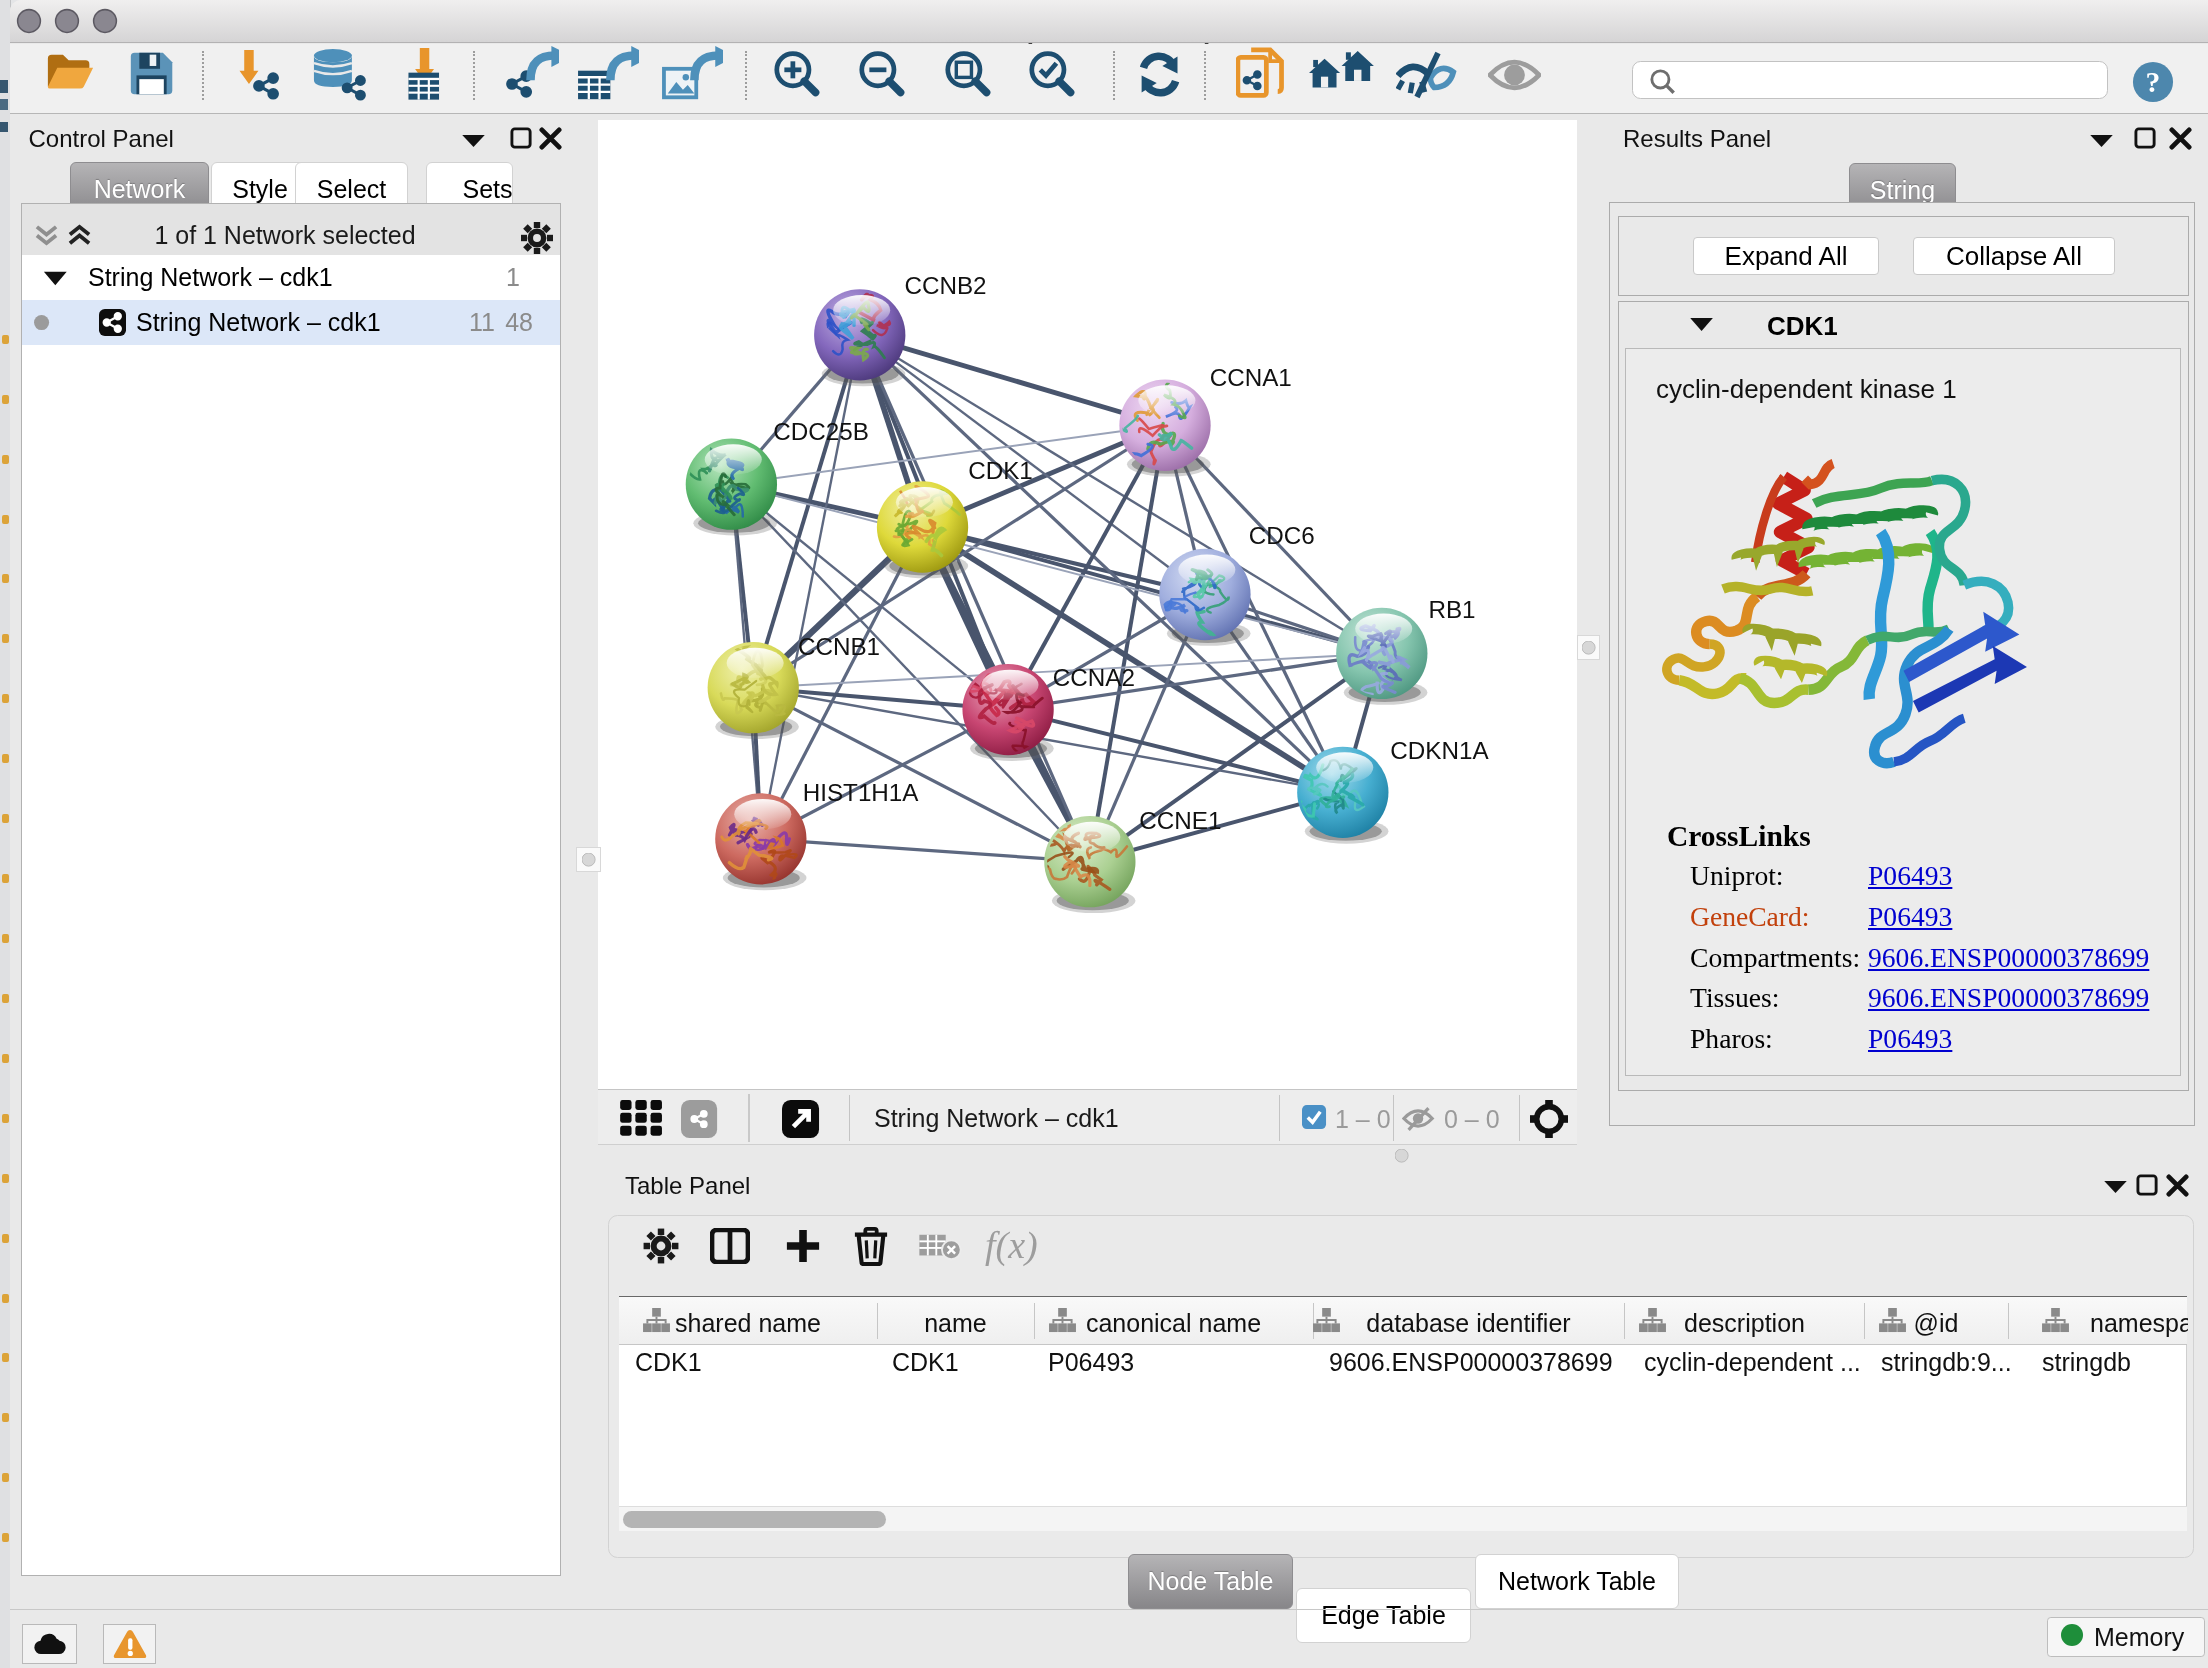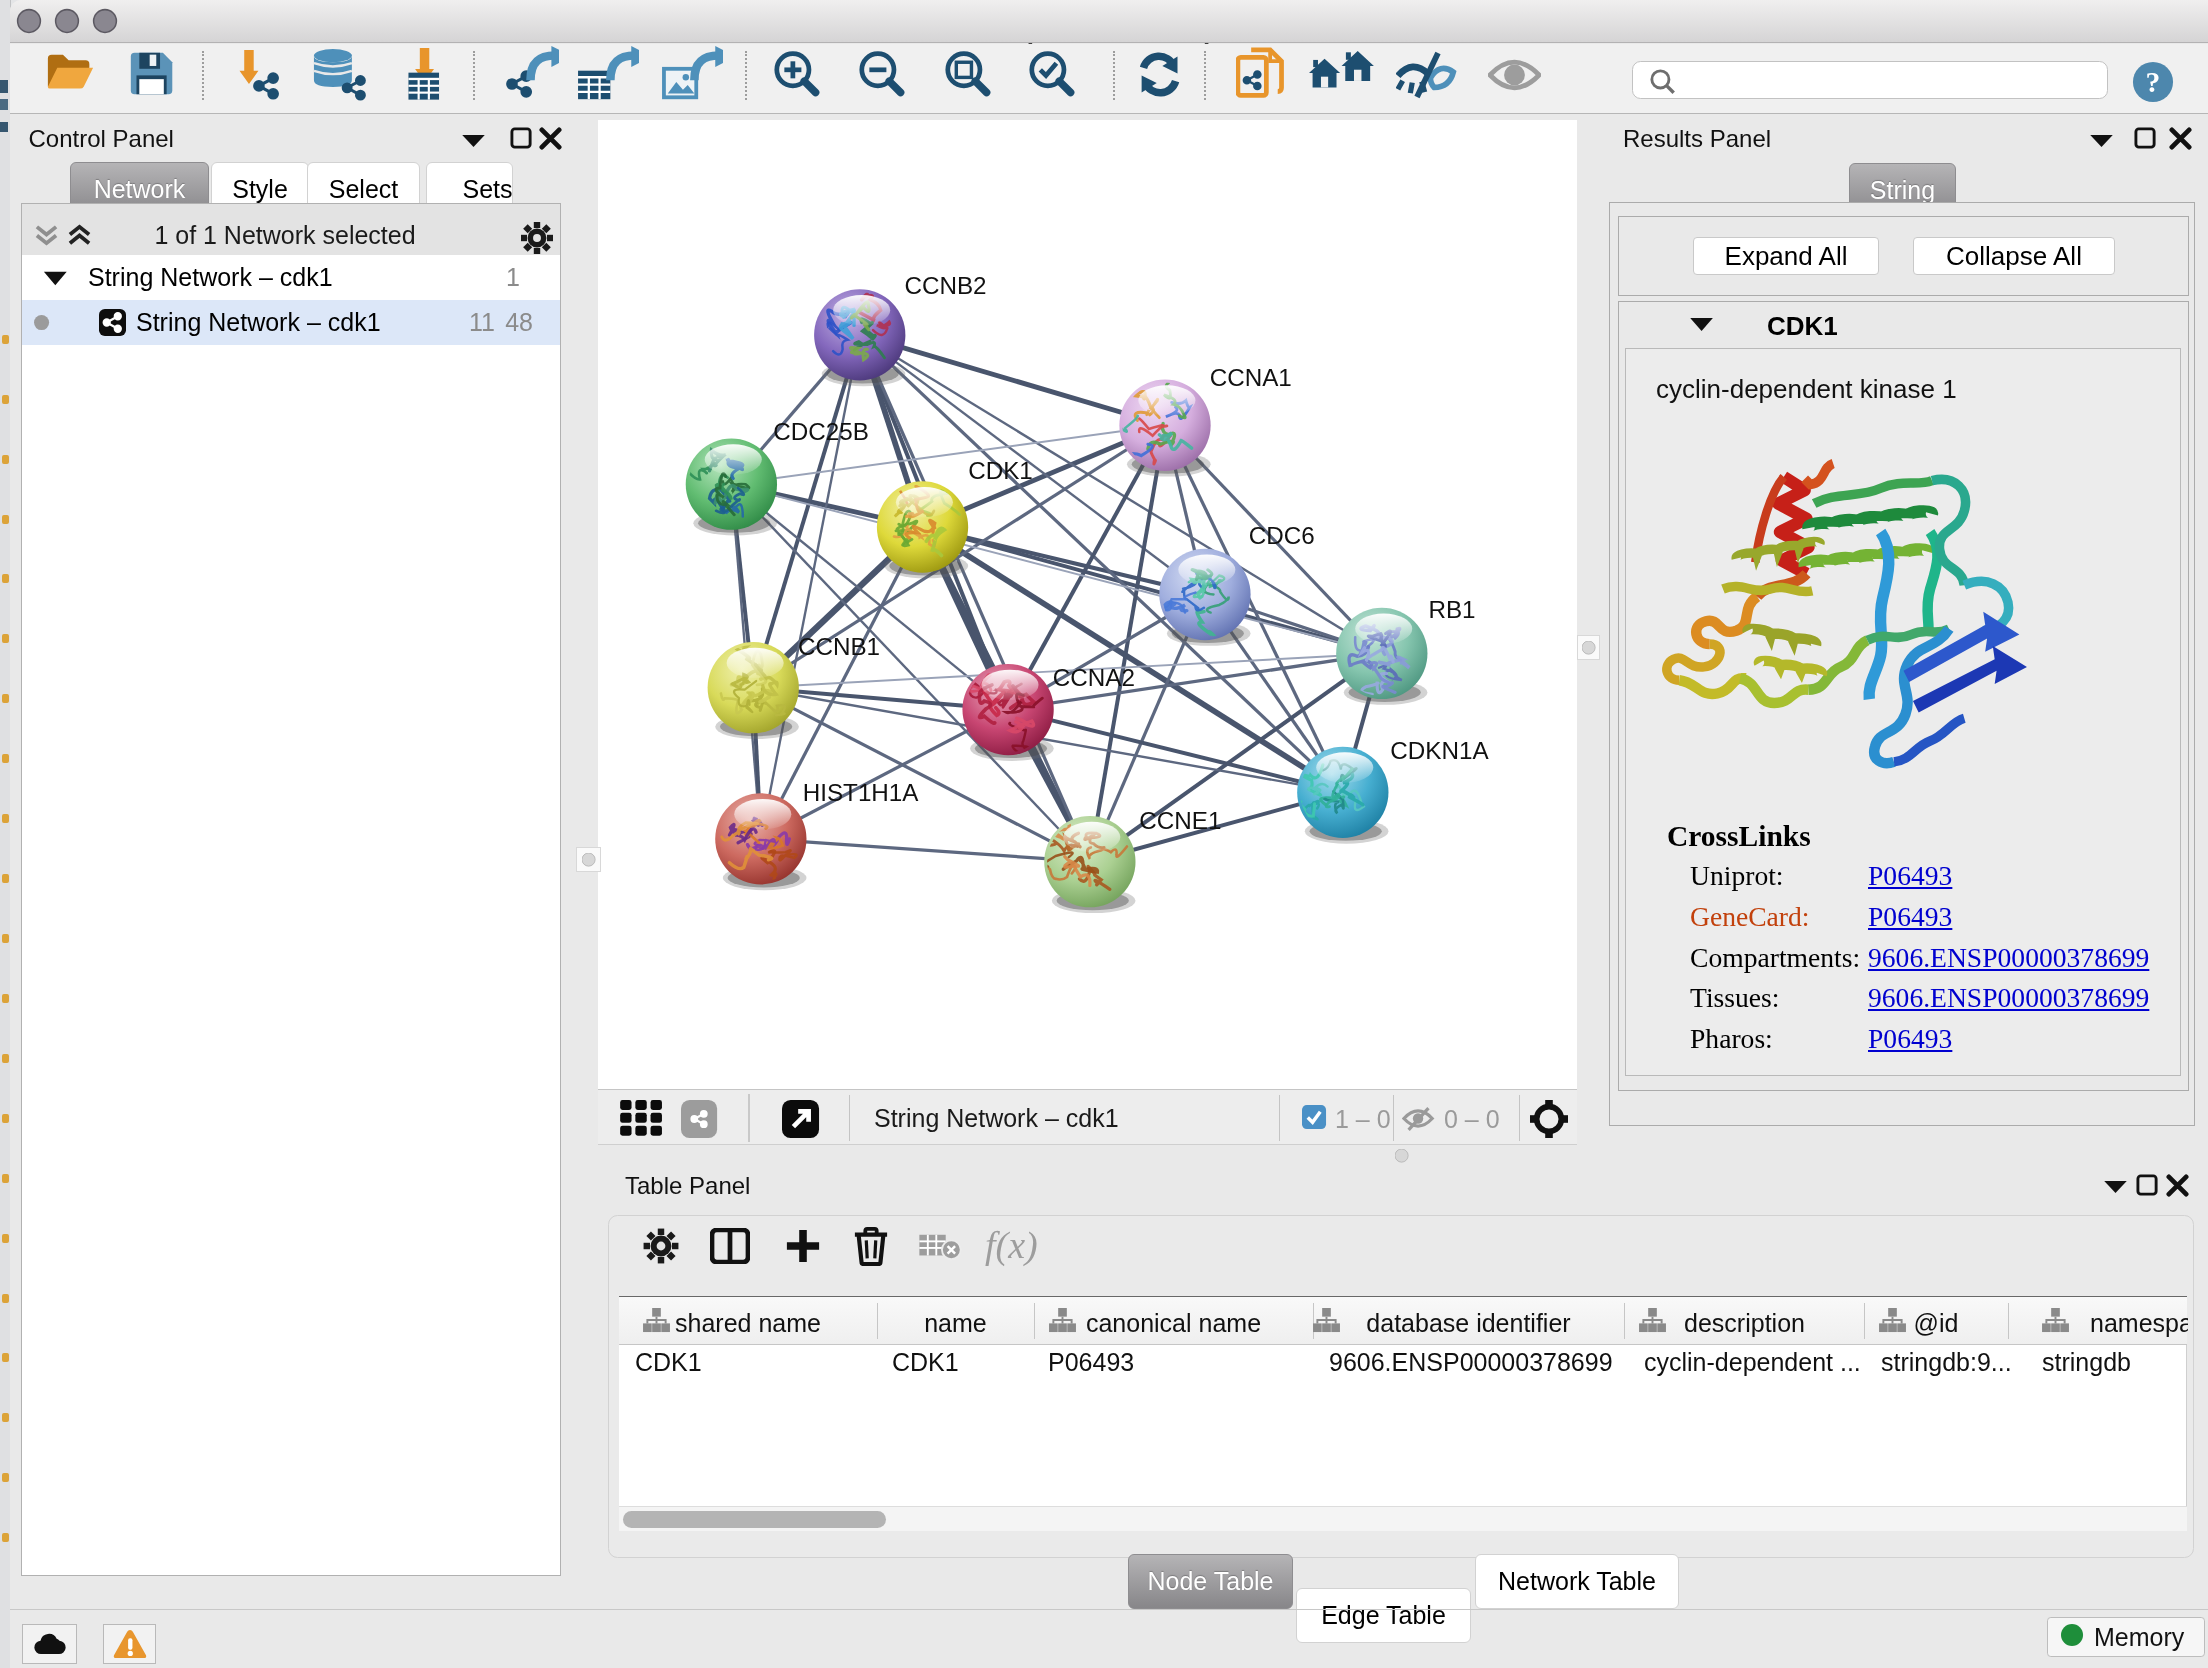--- a/index.html
+++ b/index.html
@@ -201,21 +201,21 @@
     <path d="M1 2 L25 2 L13 15 Z" fill="#111"></path>
   </svg>
 <svg class="abs" style="left:510px;top:127px" width="23" height="23" viewBox="0 0 24 24">
     <rect x="2" y="2" width="19" height="19" rx="3" fill="none" stroke="#111" stroke-width="3"></rect>
   </svg>
 <svg class="abs" style="left:539px;top:127px" width="23" height="23" viewBox="0 0 24 24">
     <path d="M3 3 L21 21 M21 3 L3 21" stroke="#111" stroke-width="5" stroke-linecap="round"></path>
   </svg>
 <div class="tab sel" style="left:70px;top:162px;width:139px;">Network</div>
 <div class="tab uns" style="left:211px;top:162px;width:98px;">Style</div>
-<div class="tab uns" style="left:307px;top:162px;width:113px;text-align:right;">Select</div>
+<div class="tab uns" style="left:295px;top:162px;width:113px;text-align:right;">Select</div>
 <div class="tab uns" style="left:426px;top:162px;width:87px;padding-left:36px;">Sets</div>
 
 <div class="abs" style="left:21px;top:203px;width:540px;height:1373px;border:1px solid #b1b1b1;background:#e3e3e3;"></div>
 
 <svg class="abs" style="left:34px;top:224px" width="25" height="23" viewBox="0 0 26 24">
     <path d="M3 3 L13 11 L23 3 M3 12 L13 20 L23 12" stroke="#8f8f8f" stroke-width="4" fill="none"></path>
   </svg>
 <svg class="abs" style="left:67px;top:224px" width="25" height="23" viewBox="0 0 26 24">
     <path d="M3 11 L13 3 L23 11 M3 20 L13 12 L23 20" stroke="#222" stroke-width="4" fill="none"></path>
   </svg>

